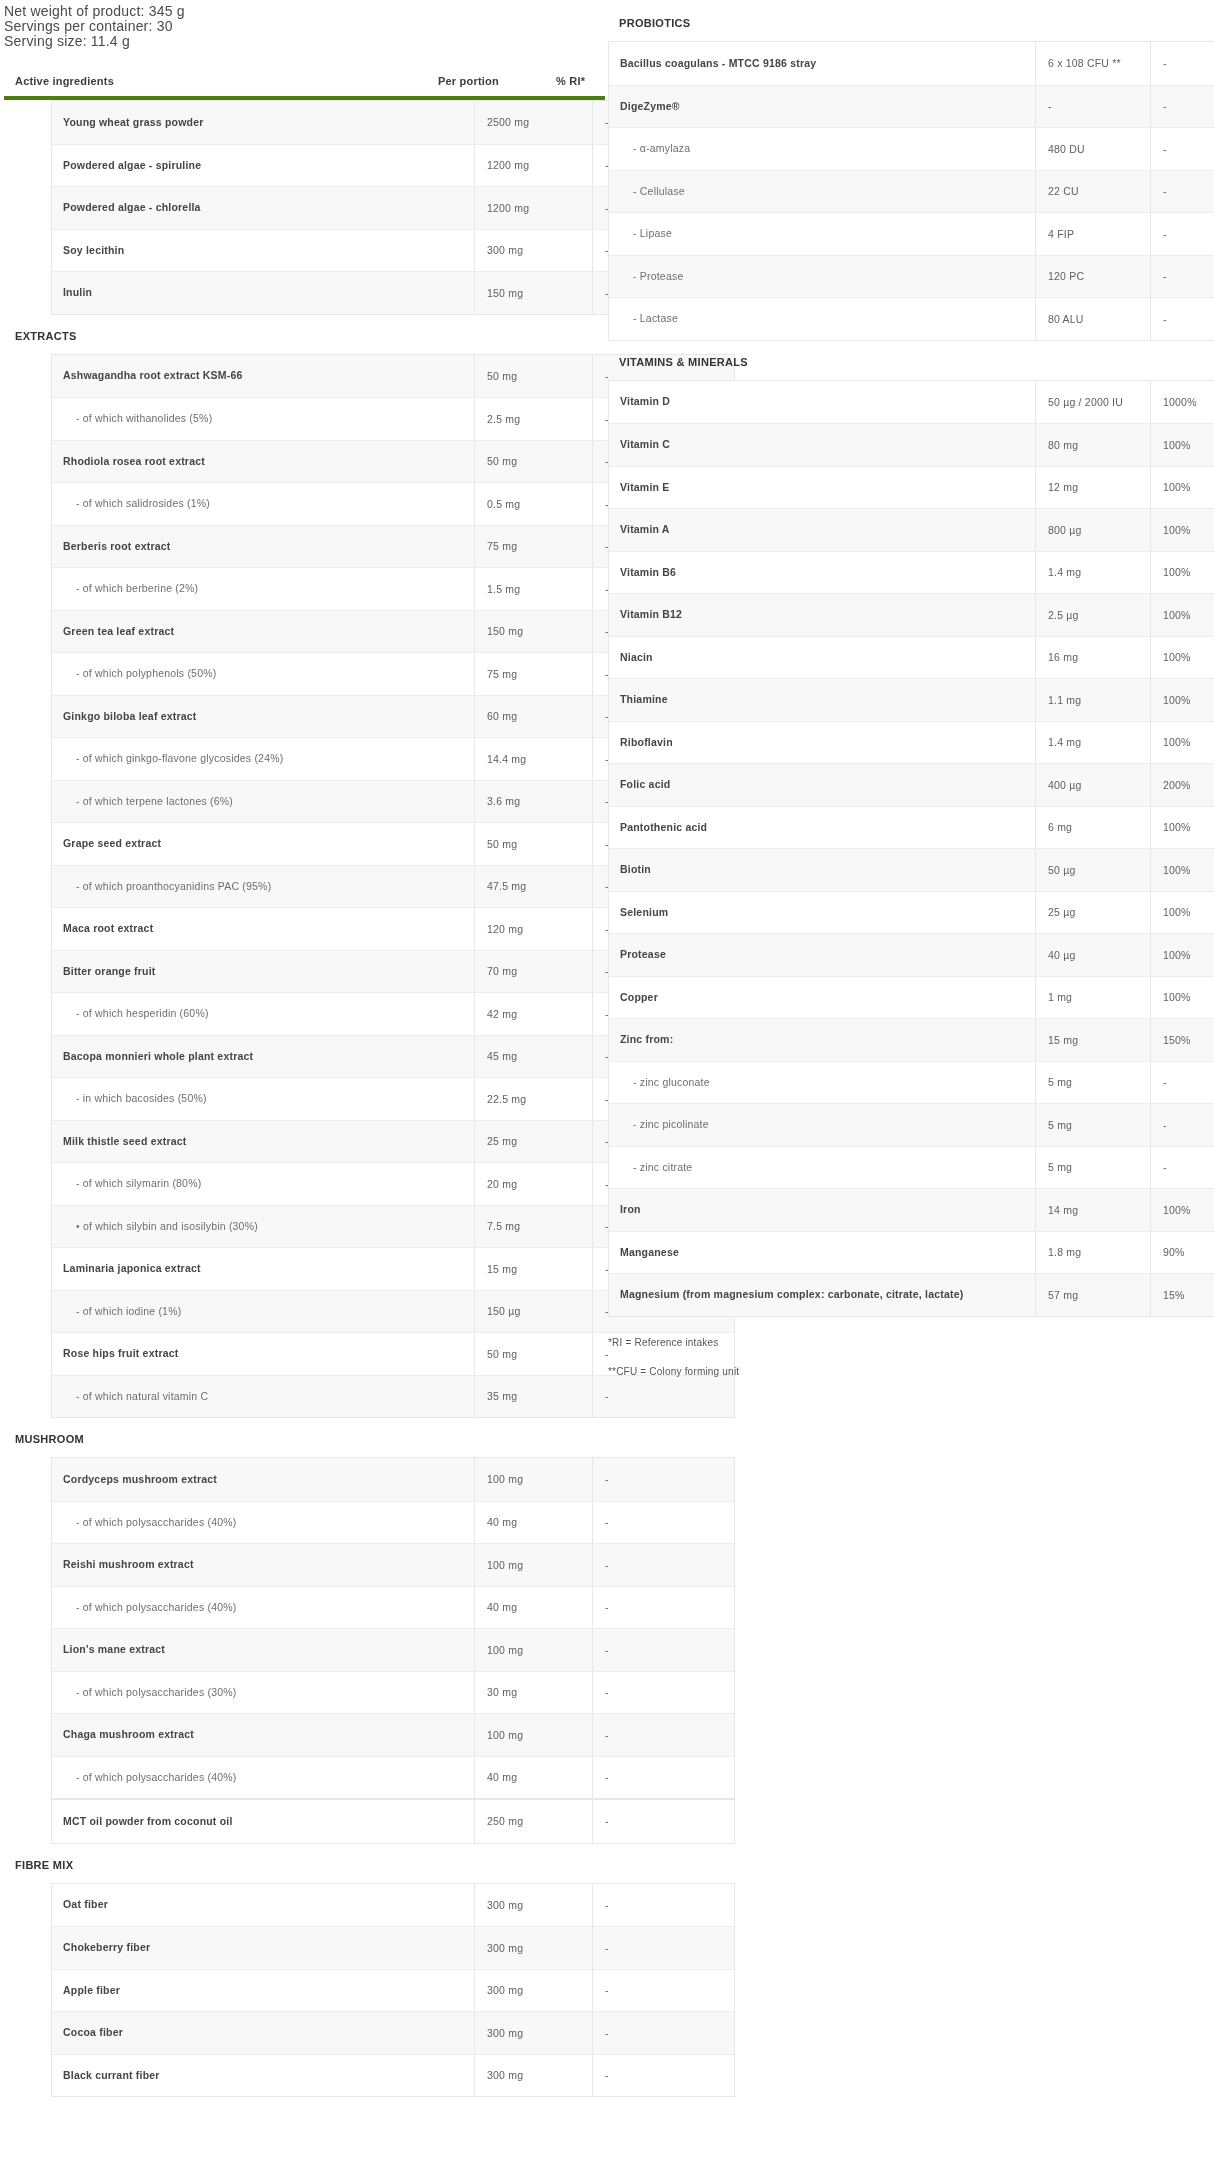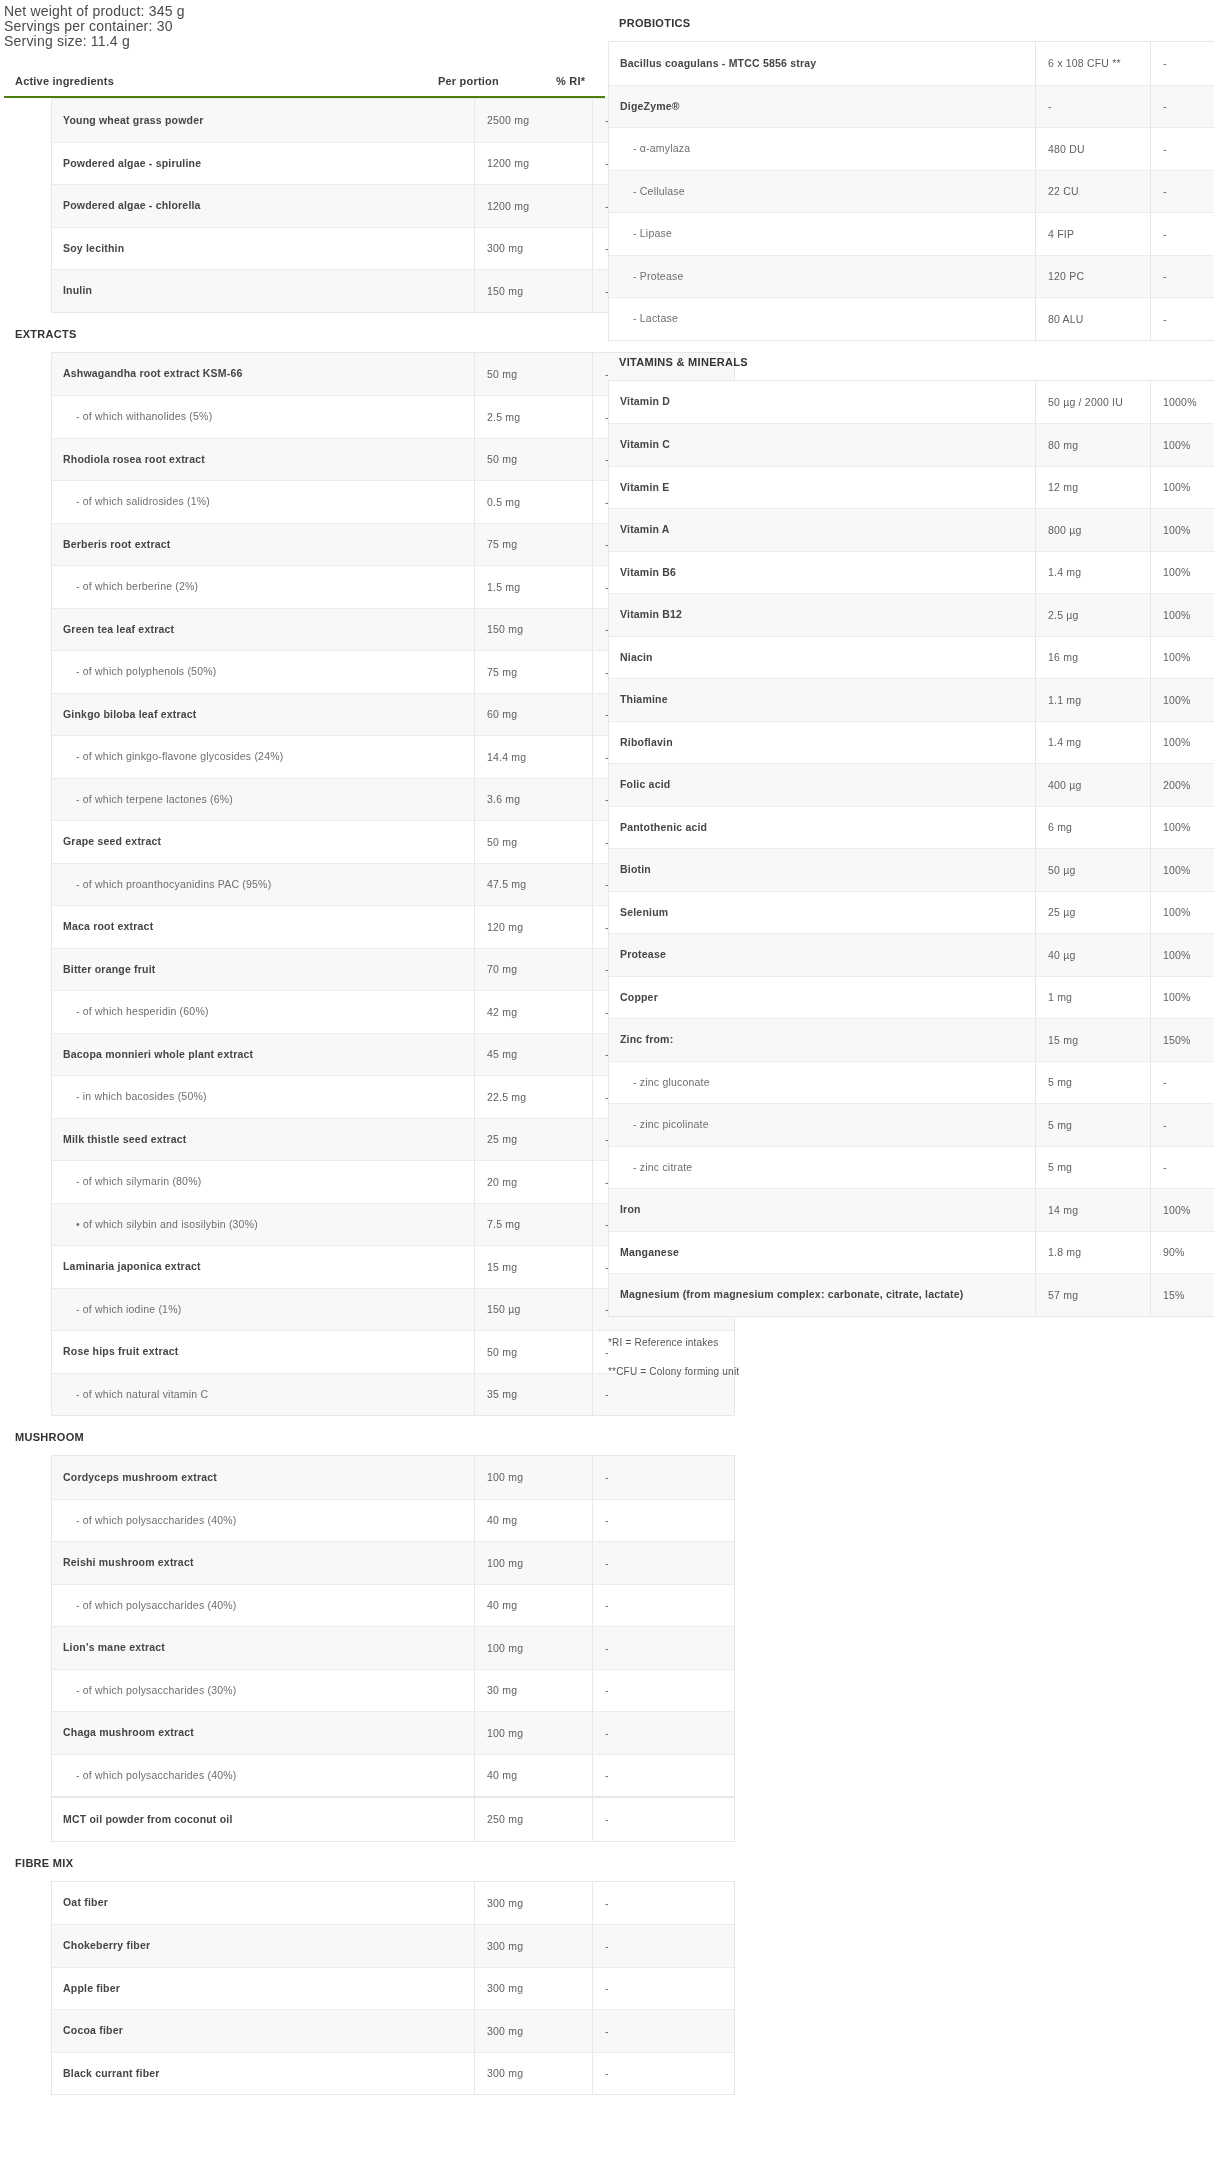--- a/index.html
+++ b/index.html
@@ -6,21 +6,21 @@
   body{width:1214px;height:2158px;overflow:hidden;position:relative;
        font-family:"Liberation Sans","DejaVu Sans",sans-serif;
        -webkit-font-smoothing:antialiased;color:#4a4a4a;}
   .page{position:relative;width:1214px;height:2158px;}
   .col{position:absolute;top:0;}
   .col-left{left:4px;width:601px;}
   .col-right{left:608px;width:640px;top:0;}
   .meta{padding-top:4px;}
   .meta div{font-size:14px;line-height:15px;color:#4a4a4a;letter-spacing:.2px;}
   .thead{display:flex;align-items:center;height:30px;margin-top:17px;
-         border-bottom:2px solid #4d7c0f;}
+         border-bottom:4px solid #4d7c0f;}
   .thead span{font-size:11px;font-weight:bold;color:#3d3d3d;letter-spacing:.2px;}
   .thead .h1{width:422px;padding-left:11px;box-sizing:border-box;}
   .thead .h2{width:118px;padding-left:12px;box-sizing:border-box;}
   .thead .h3{flex:1;padding-left:12px;box-sizing:border-box;}
   .section-title{font-size:11px;font-weight:bold;color:#333333;
                  letter-spacing:.3px;padding:15px 11px 12px;}
   .tbl{border:1px solid #e7e7e7;box-sizing:border-box;background:#ffffff;}
   .col-left .tbl{width:684px;margin-left:47px;}
   .col-right .tbl{width:640px;}
   .row{display:flex;align-items:center;height:42.5px;box-sizing:border-box;}
@@ -306,21 +306,21 @@
       </div>
   </div>
 
   <div class="col col-right">
     <div class="pad-top"></div>
     <div id="right-sections">
         <div>
           <div class="section-title">PROBIOTICS</div>
           <div class="tbl alt-even">
             <div class="row">
-              <div class="c1">Bacillus coagulans - MTCC 5856 stray</div>
+              <div class="c1">Bacillus coagulans - MTCC 9186 stray</div>
               <div class="c2">6 x 108 CFU **</div>
               <div class="c3">-</div>
             </div>
             <div class="row">
               <div class="c1">DigeZyme®</div>
               <div class="c2">-</div>
               <div class="c3">-</div>
             </div>
             <div class="row sub">
               <div class="c1">- α-amylaza</div>

